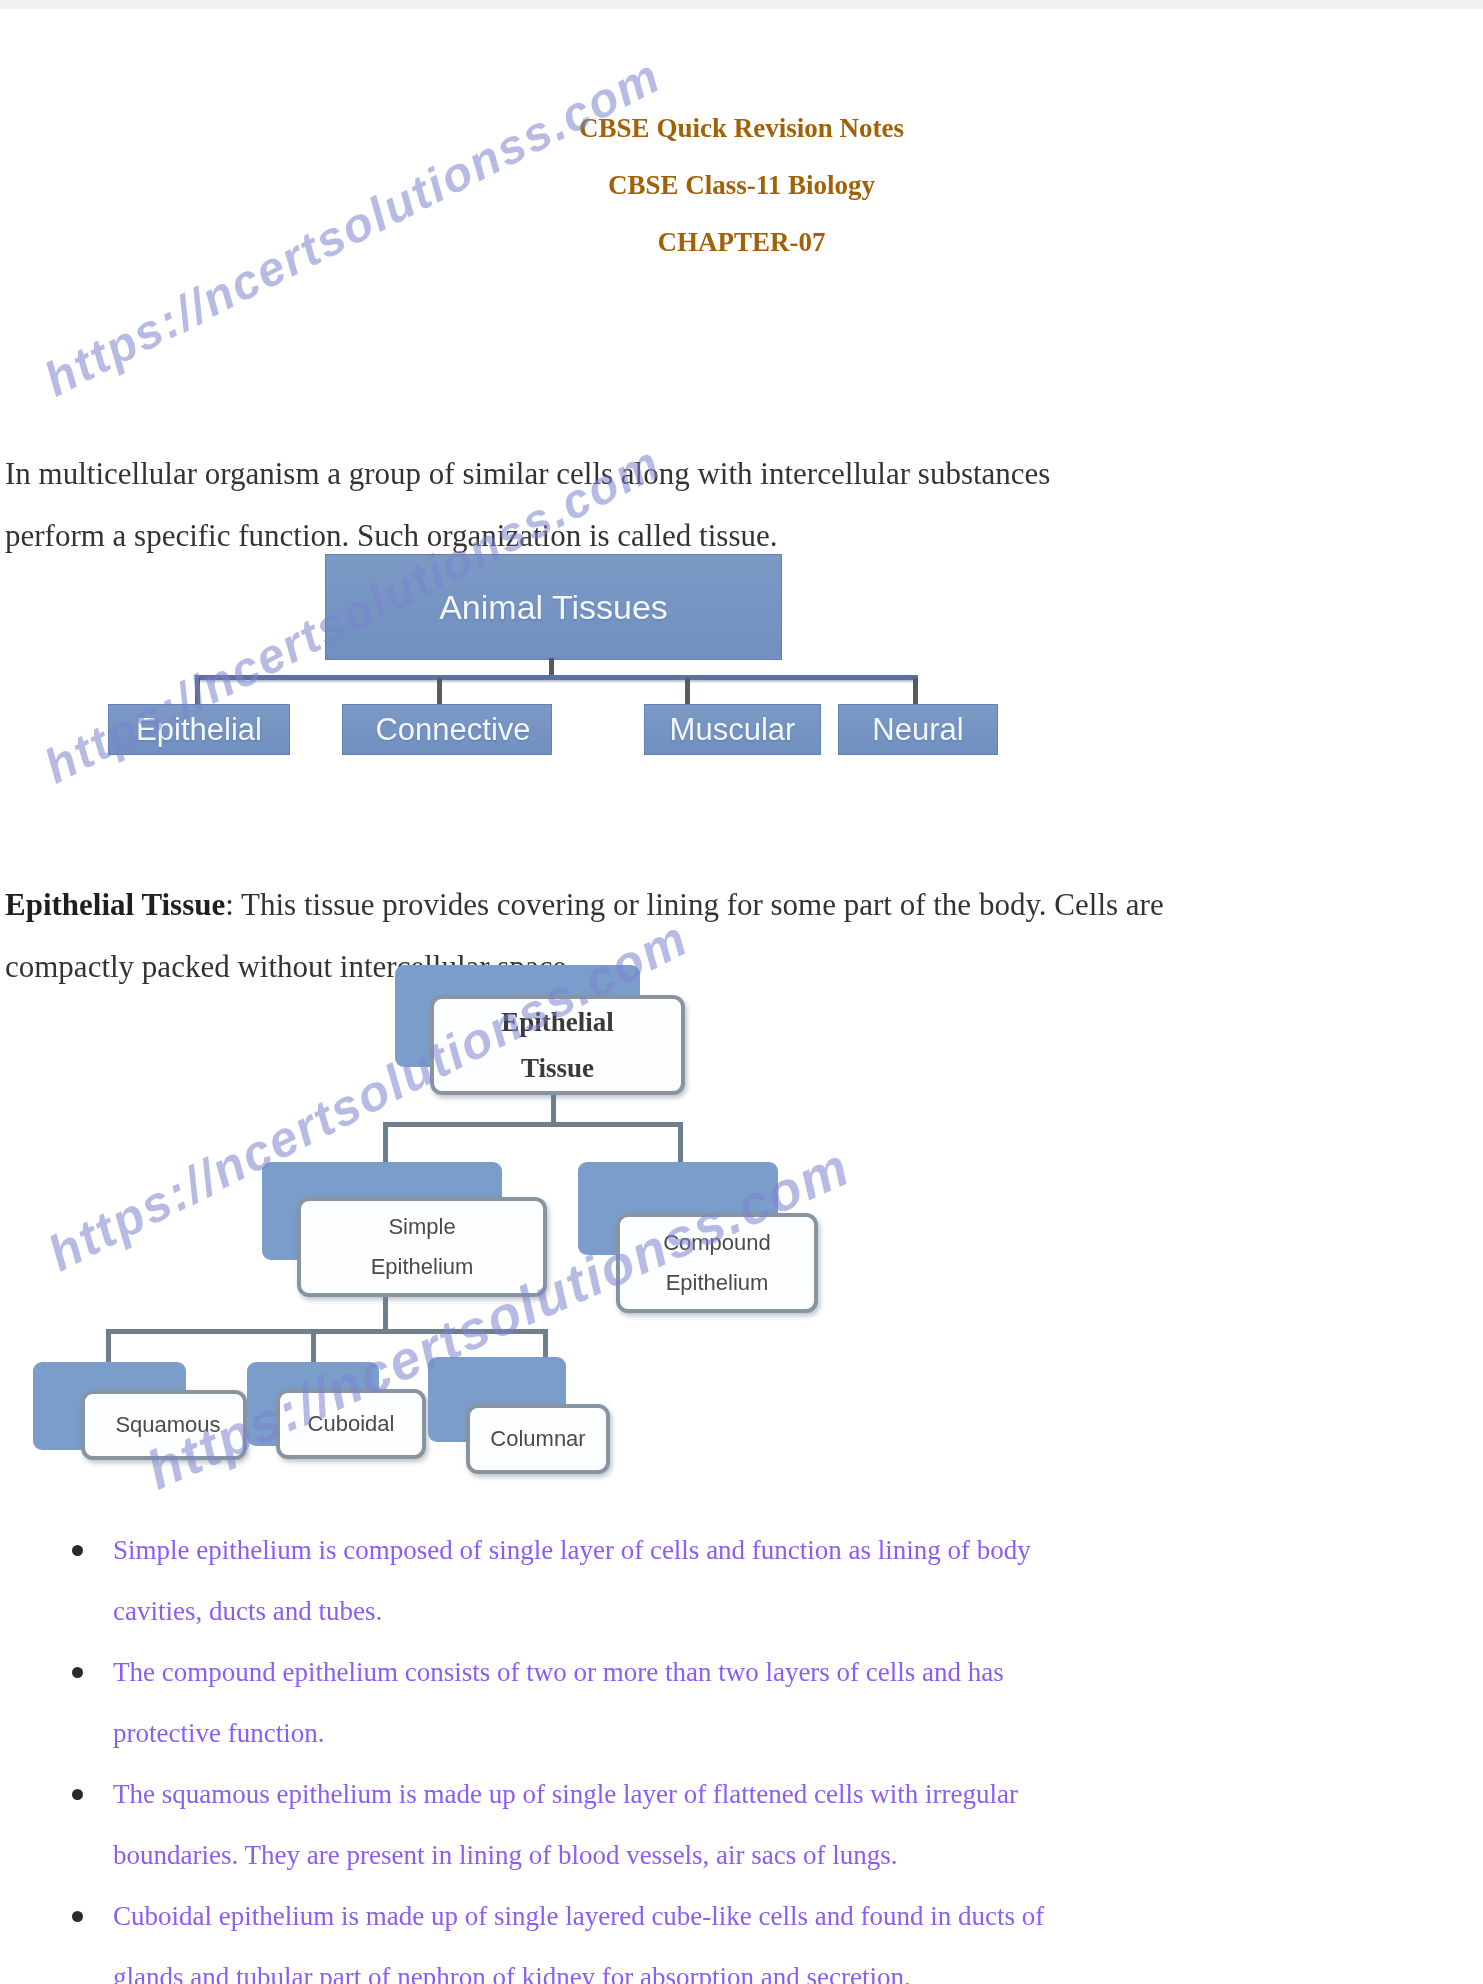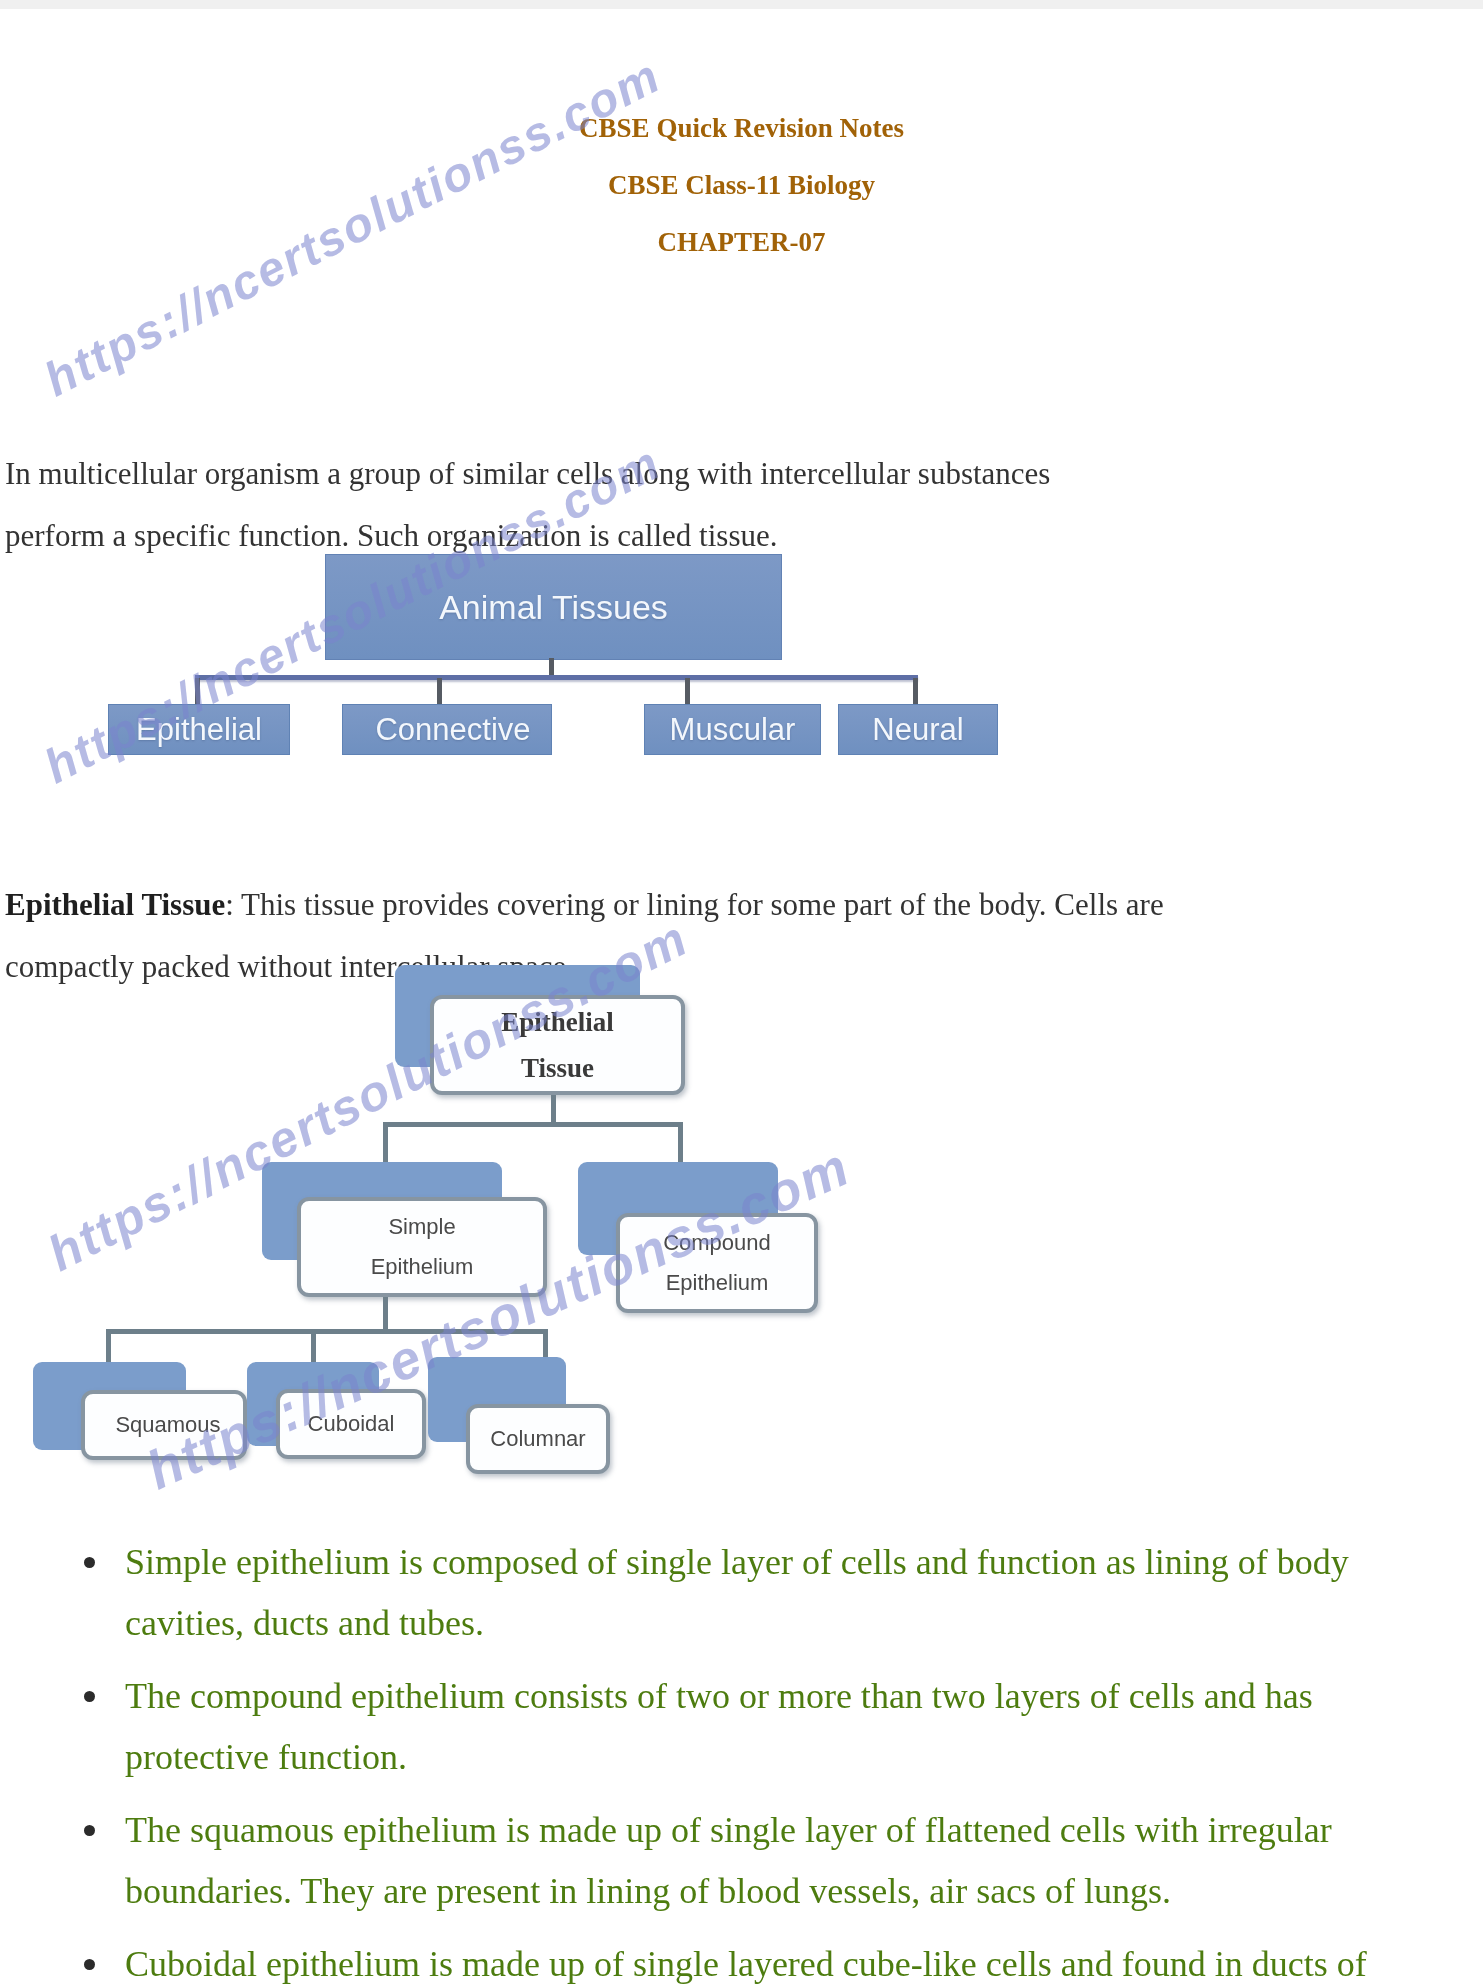--- a/index.html
+++ b/index.html
@@ -53,22 +53,22 @@
     display:flex; flex-direction:column; align-items:center; justify-content:center;
     text-align:center; white-space:pre-line;
   }
   .wbox.serif { font-family:"Liberation Serif", serif; font-weight:bold; font-size:27px; line-height:46px; color:#3a3a3a; }
   .wbox.sans  { font-family:"Liberation Sans", sans-serif; font-size:22px; line-height:40px; color:#4a4a4a; }
   .d2-line { position:absolute; background:#6d7f8a; }
   
   .bullets { position:absolute; left:0; top:1520px; width:1483px; }
   .bullets ul { margin:0; padding:0 40px 0 113px; list-style:none; }
   .bullets li {
-    position:relative; font-size:36px; line-height:61px; color:#4d7c0f;
-    white-space:pre-line; margin:12px;
+    position:relative; font-size:27px; line-height:61px; color:#8b5cf6;
+    white-space:pre-line; margin:0;
   }
   .bullets li::before {
     content:""; position:absolute; left:-41px; top:25px; width:11px; height:11px;
     border-radius:50%; background:#2b2b2b;
   }
   
   .wm {
     position:absolute; font-family:"Liberation Sans", sans-serif; font-weight:bold; font-style:italic;
     color:rgba(122,131,205,0.55); transform-origin:left center; pointer-events:none;
     letter-spacing:2px; z-index:9; white-space:nowrap;

